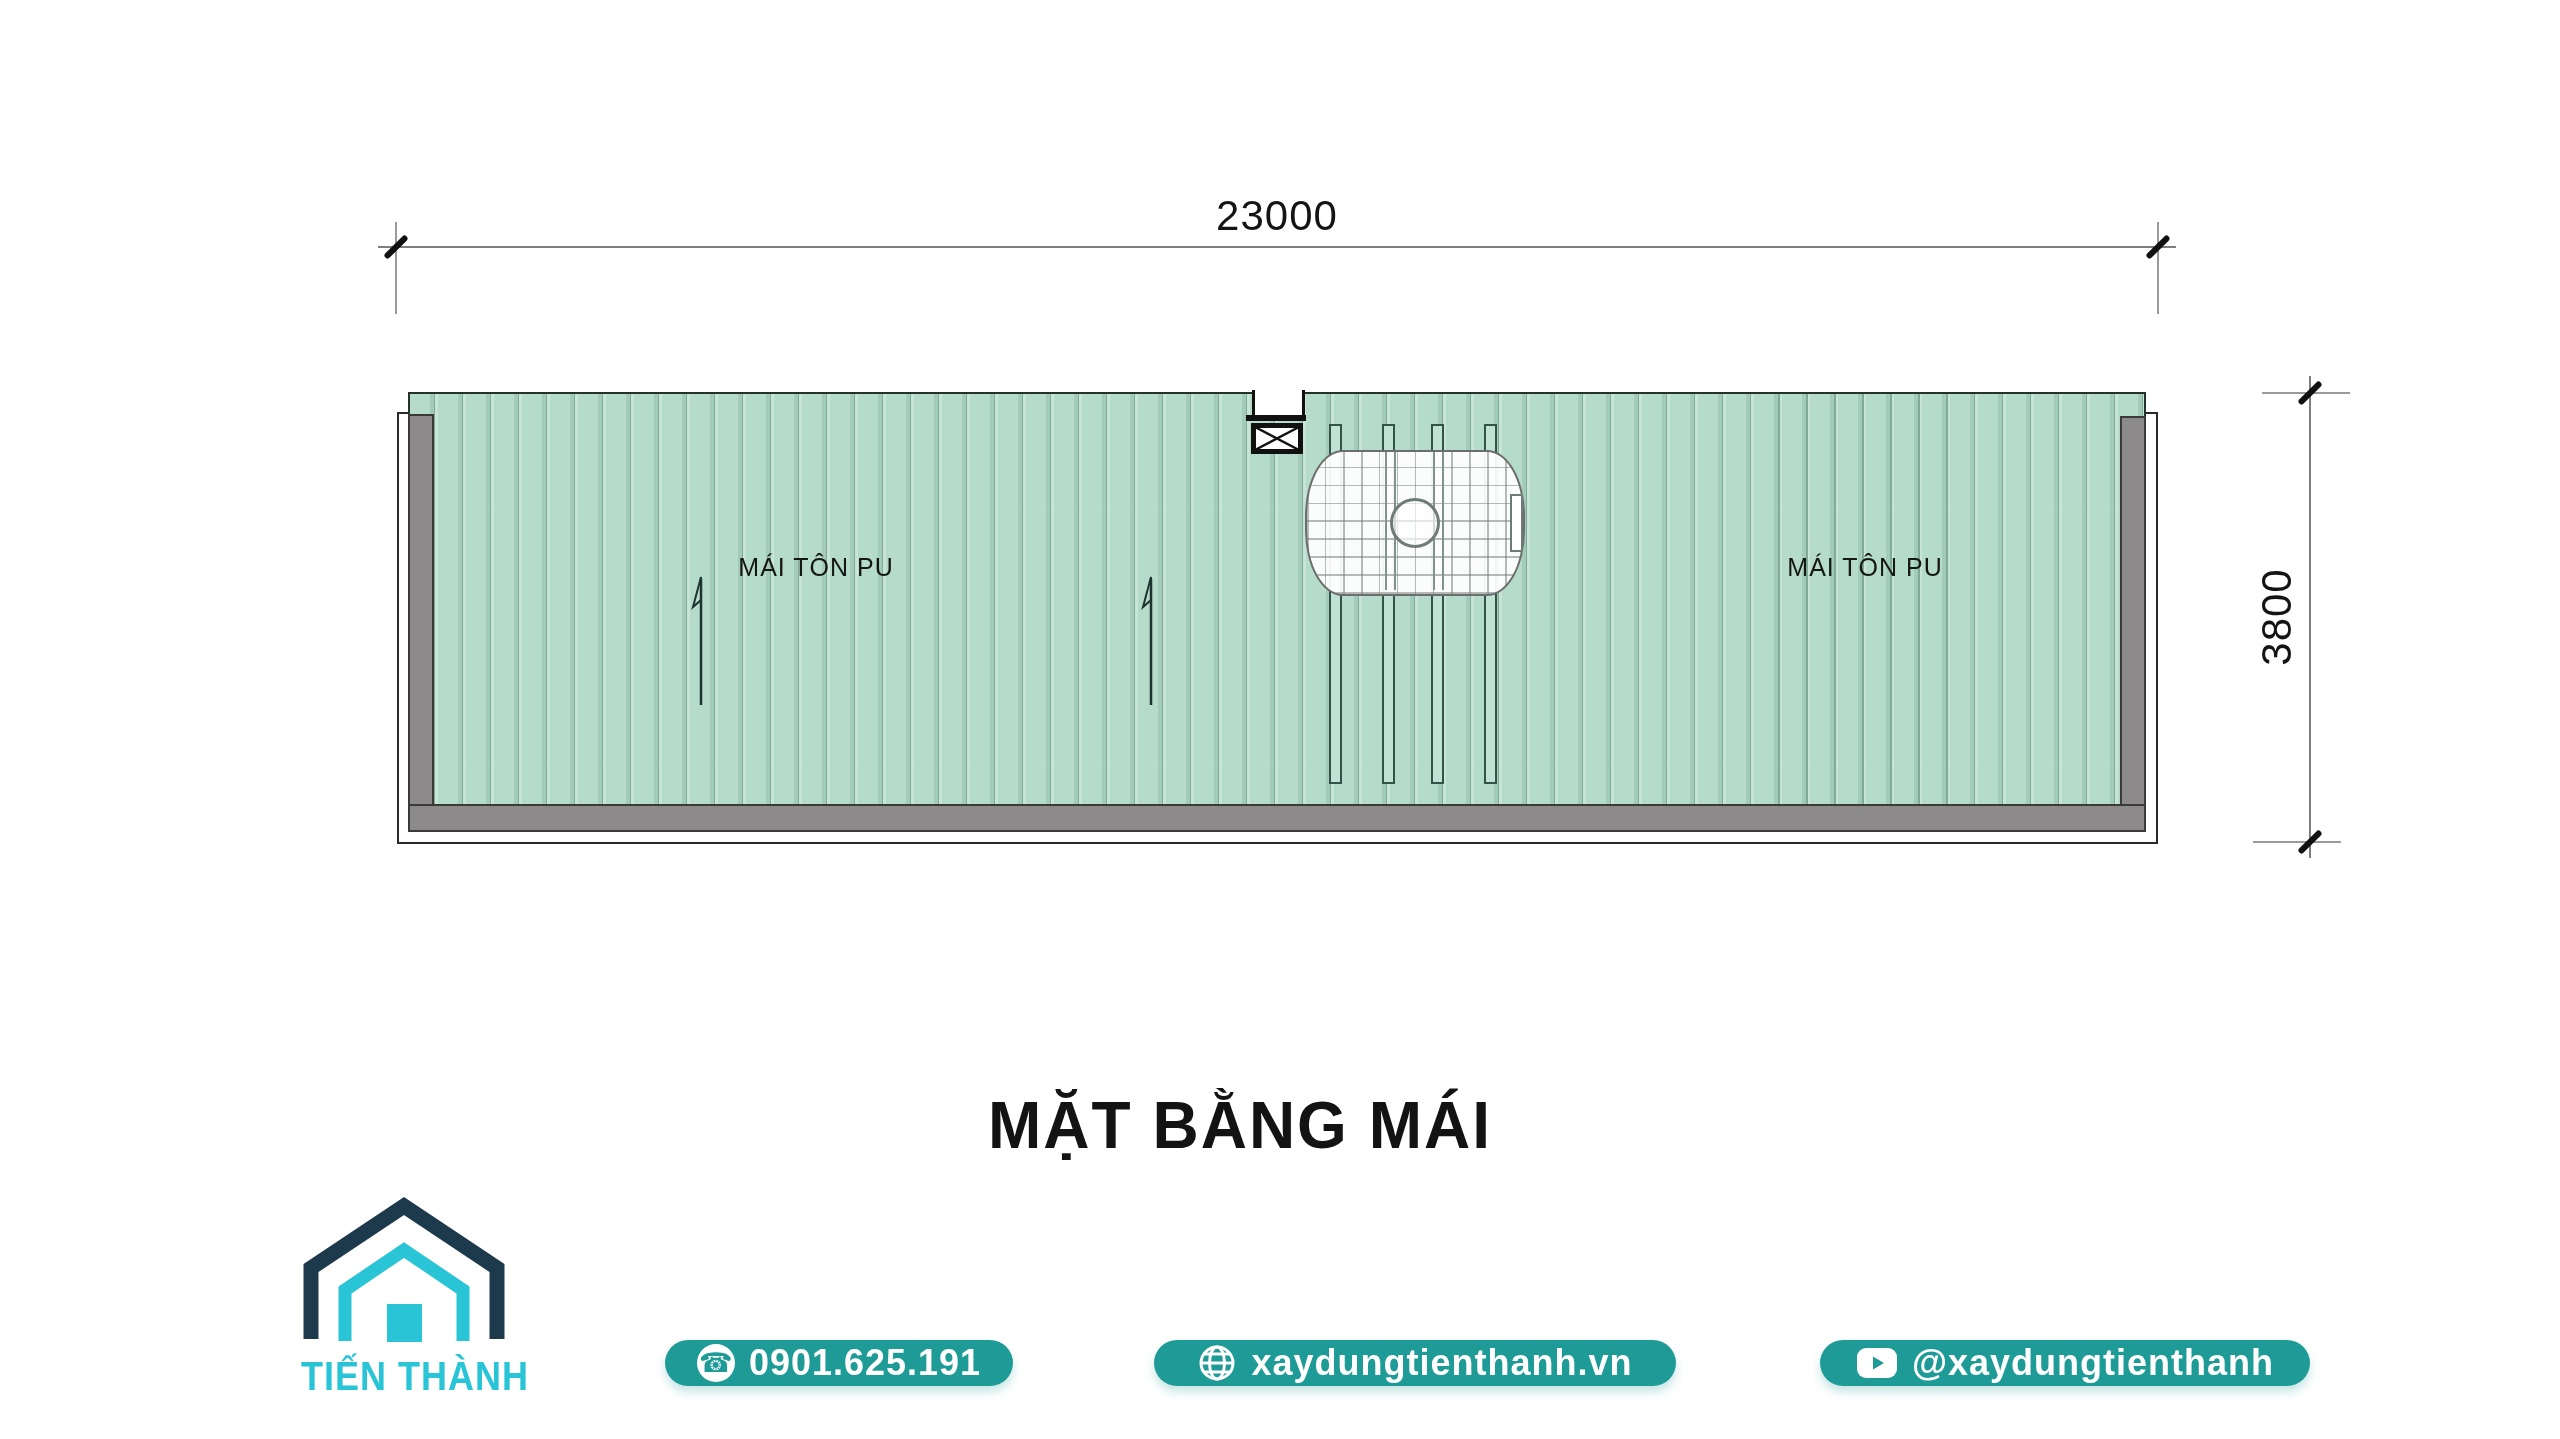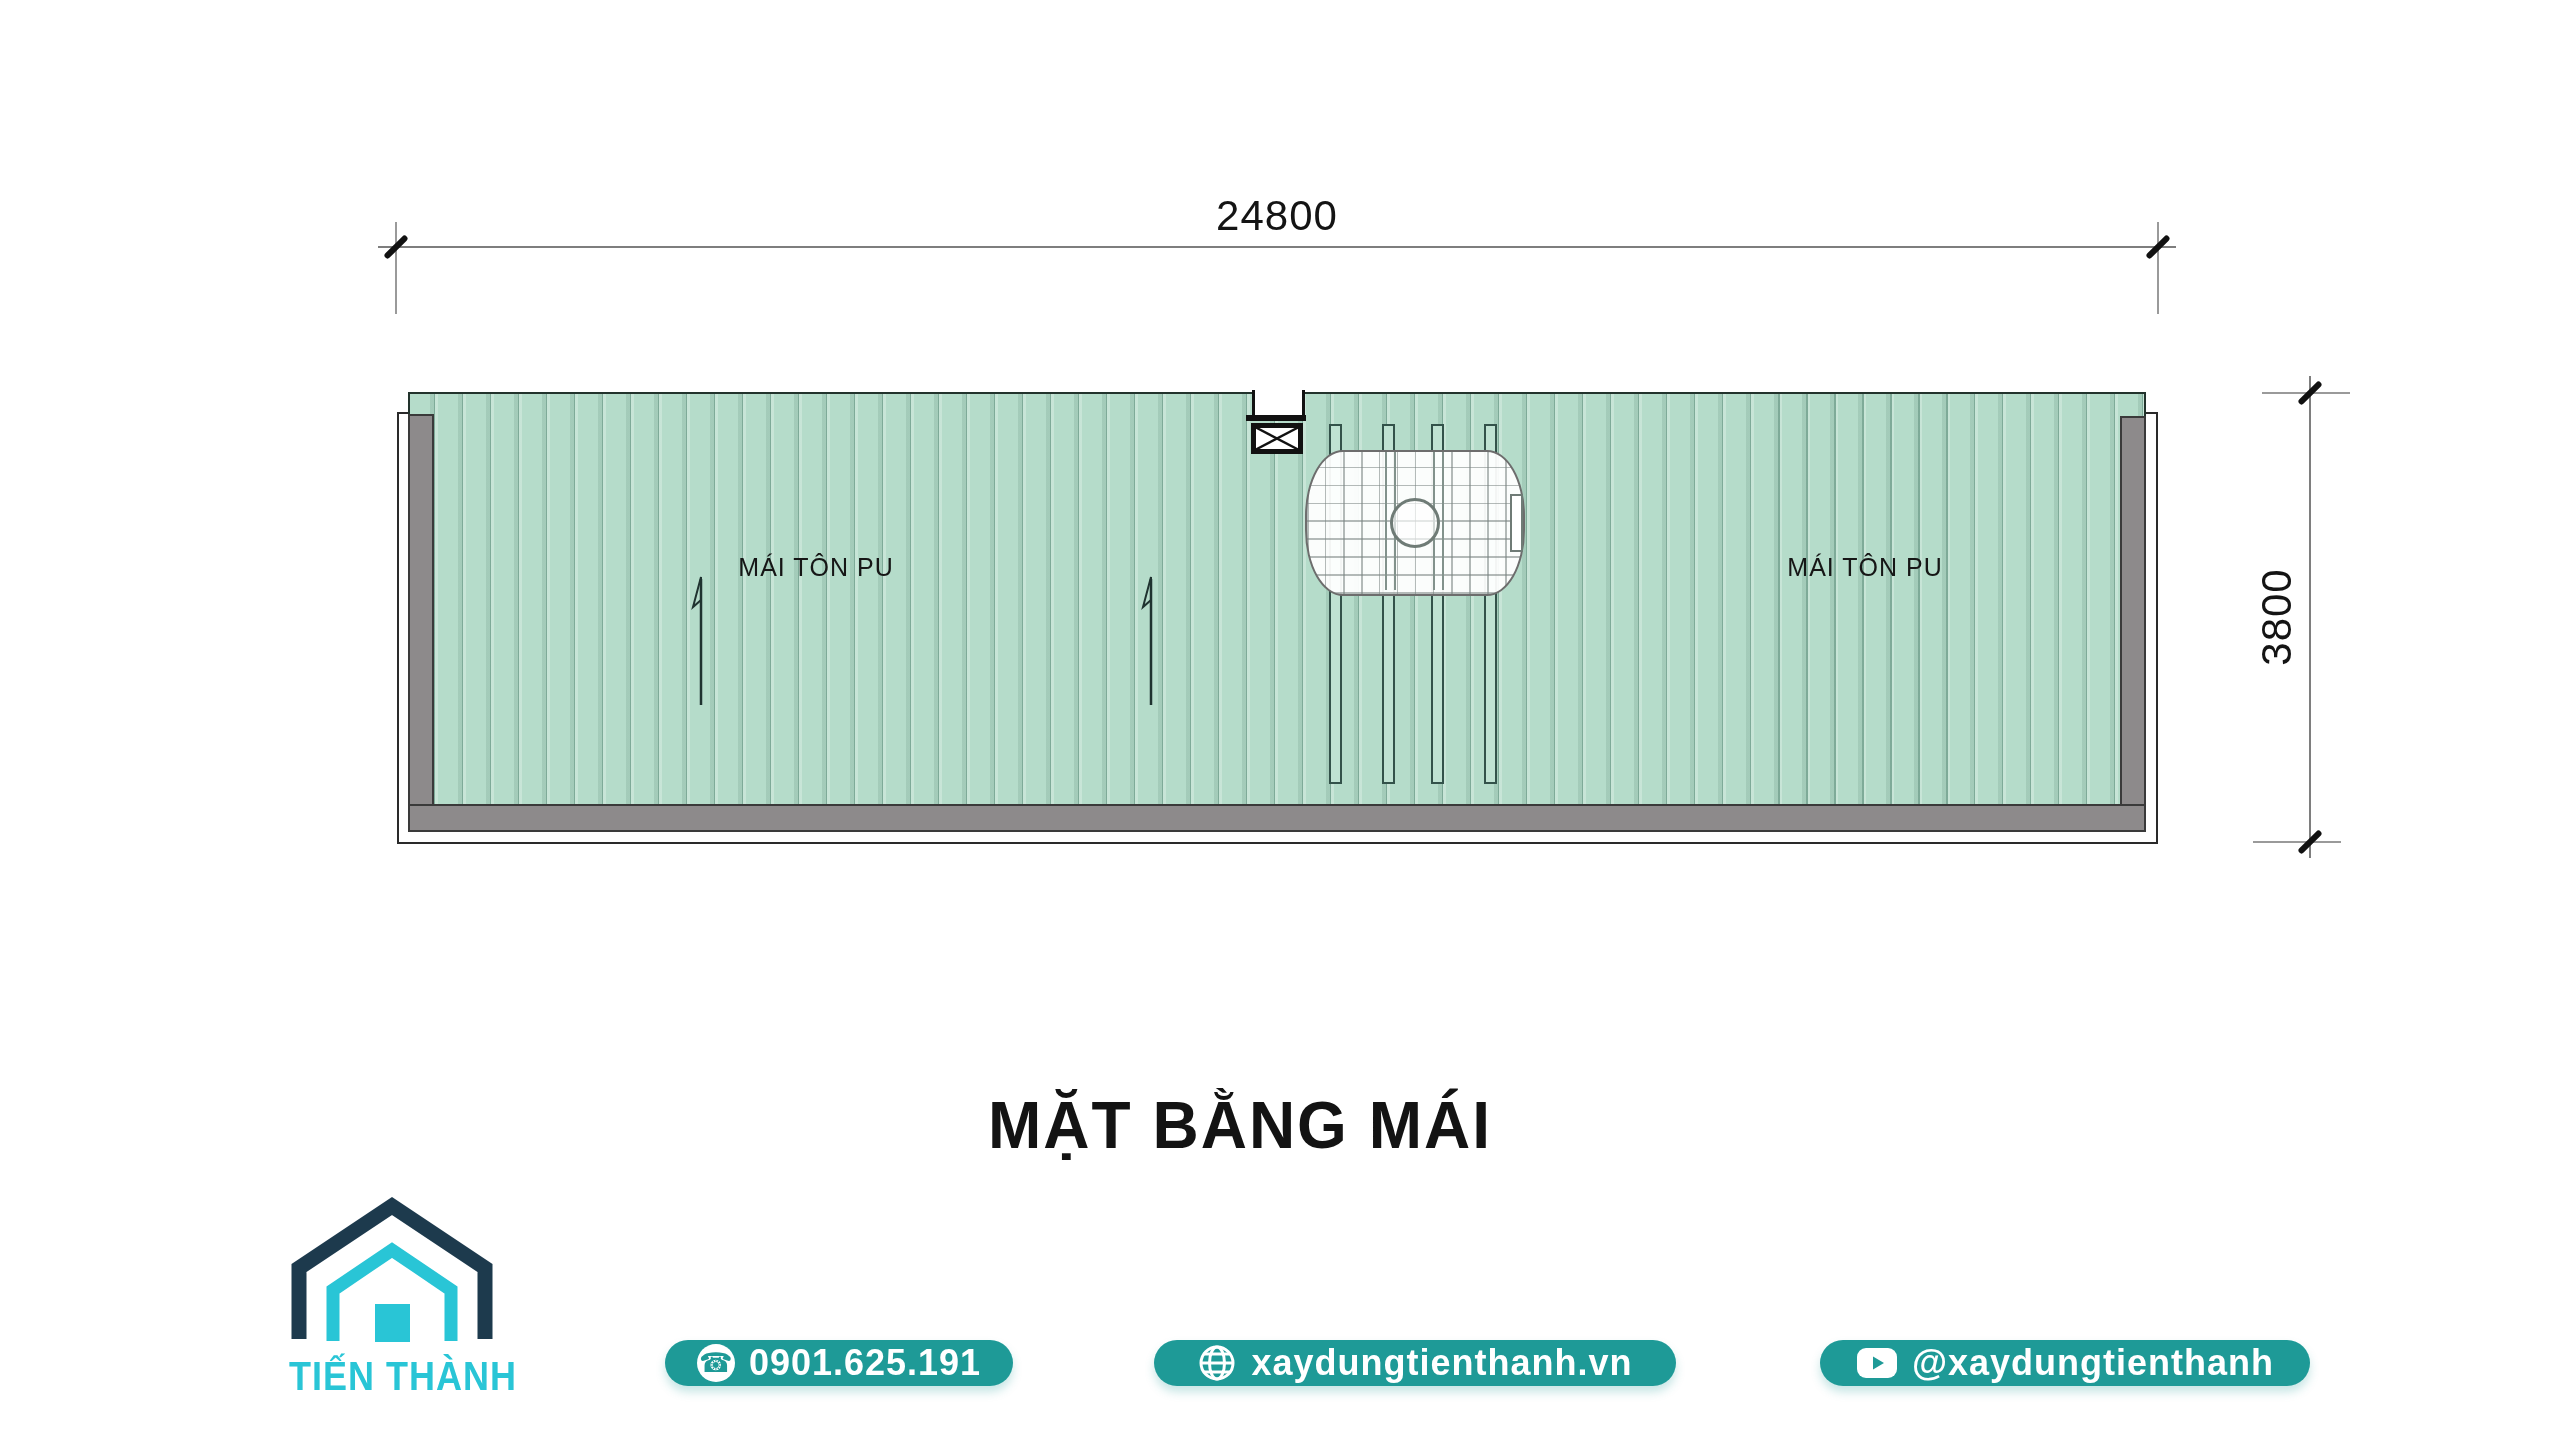--- a/index.html
+++ b/index.html
@@ -93,21 +93,21 @@
 <body>
 
 <div id="stage">
 
   <div>
     <div class="abs ext-line-v" style="left:395px;top:222px;height:92px;"></div>
     <div class="abs ext-line-v" style="left:2157px;top:222px;height:92px;"></div>
     <div class="abs dim-line-h" style="left:378px;top:246px;width:1798px;"></div>
     <div class="abs tick" style="left:381px;top:244px;"></div>
     <div class="abs tick" style="left:2143px;top:244px;"></div>
-    <div class="abs dim-text" style="left:1277px;top:192px;transform:translateX(-50%);">24800</div>
+    <div class="abs dim-text" style="left:1277px;top:192px;transform:translateX(-50%);">23000</div>
   </div>
 
   <div>
     <div class="abs ext-line-h" style="left:2262px;top:392px;width:88px;"></div>
     <div class="abs ext-line-h" style="left:2253px;top:841px;width:88px;"></div>
     <div class="abs dim-line-v" style="left:2309px;top:376px;height:482px;"></div>
     <div class="abs tick" style="left:2295px;top:390px;"></div>
     <div class="abs tick" style="left:2295px;top:839px;"></div>
     <div class="abs dim-text" style="left:2277px;top:617px;transform:translate(-50%,-50%) rotate(-90deg);">3800</div>
   </div>
@@ -147,21 +147,21 @@
   <svg class="abs" style="left:1139px;top:575px;" width="24" height="132" viewBox="0 0 24 132">
     <line x1="12" y1="4" x2="12" y2="130" stroke="#1f3330" stroke-width="2.5"></line>
     <path d="M12 2 L4 32 L12 25 Z" fill="none" stroke="#1f3330" stroke-width="2"></path>
   </svg>
 
   <div class="abs roof-label" style="left:816px;top:553px;transform:translateX(-50%);">MÁI TÔN PU</div>
   <div class="abs roof-label" style="left:1865px;top:553px;transform:translateX(-50%);">MÁI TÔN PU</div>
 
   <div class="abs drawing-title" style="left:1240px;top:1088px;">MẶT BẰNG MÁI</div>
 
-  <div class="abs" style="left:289px;top:1196px;width:206px;">
+  <div class="abs" style="left:301px;top:1196px;width:206px;">
     <svg width="206" height="150" viewBox="0 0 206 150">
       <path d="M10 143 L10 72 L103 10 L196 72 L196 143" fill="none" stroke="#1d3a4d" stroke-width="15" stroke-linejoin="miter"></path>
       <path d="M44 145 L44 94 L103 54 L162 94 L162 145" fill="none" stroke="#29c5d6" stroke-width="13" stroke-linejoin="miter"></path>
       <rect x="86" y="108" width="35" height="38" fill="#29c5d6"></rect>
     </svg>
     <div class="company-name" style="width:206px;margin-top:6px;">TIẾN THÀNH</div>
   </div>
 
   <div class="pill" style="left:665px;top:1340px;width:348px;">
     <span class="phone-badge">☎</span>

